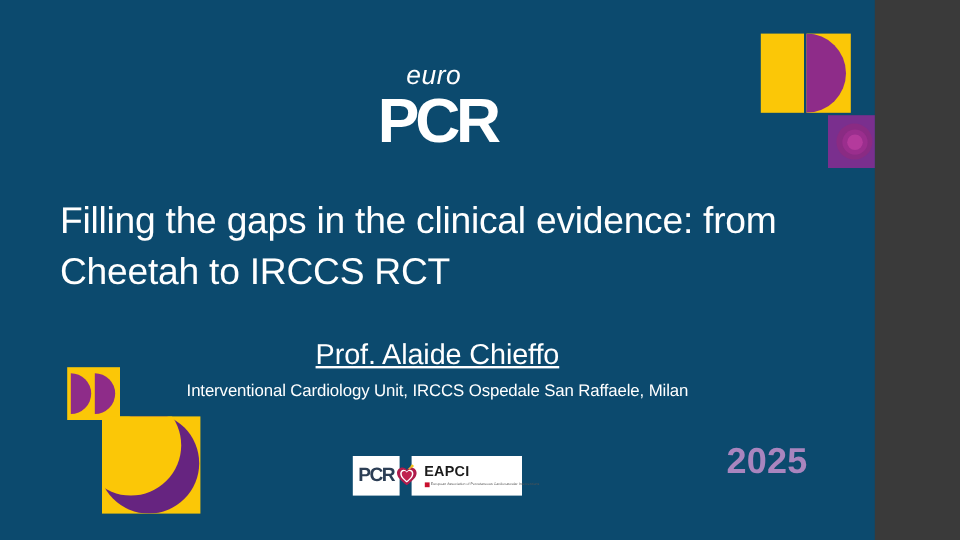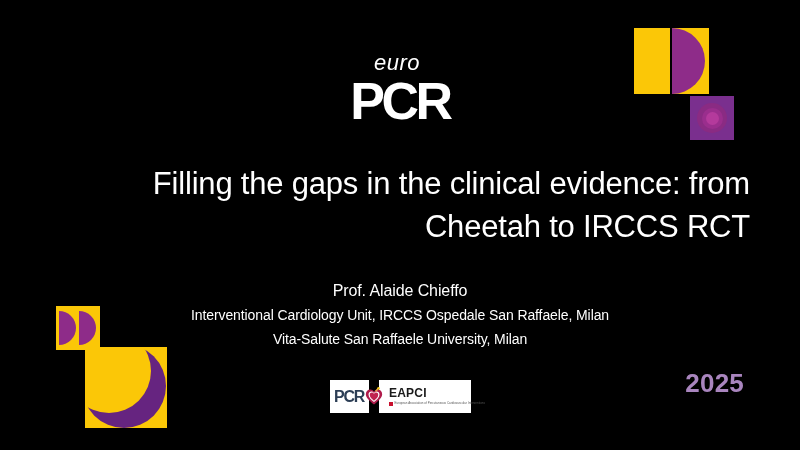--- a/index.html
+++ b/index.html
@@ -3,25 +3,26 @@
 <meta charset="utf-8">
 <title>EuroPCR 2025 Title Slide</title>
 <style>
   html, body {
     margin: 0;
     padding: 0;
     background: #3a3a3a;
   }
   #slide {
     position: relative;
-    width: 800px;
+    width: 716px;
     height: 450px;
     overflow: hidden;
-    background: #000000;
+    background: #0c4a6e;
     font-family: "Liberation Sans", sans-serif;
+    padding-left: 13px;
     -webkit-font-smoothing: antialiased;
   }
 
   
   .deco-tr {
     position: absolute;
     left: 634px;
     top: 28px;
     width: 110px;
     height: 112px;
@@ -172,41 +173,42 @@
     display: block;
     margin-top: 1px;
   }
 
   
   .title {
     position: absolute;
     left: 50px;
     right: 50px;
     top: 163px;
-    text-align: right;
+    text-align: left;
     color: #FFFFFF;
     font-size: 31px;
     font-weight: 400;
     line-height: 1.38;
     letter-spacing: -0.2px;
   }
 
   
   .presenter {
     position: absolute;
     left: 40px;
     right: 40px;
     top: 280px;
     text-align: center;
     color: #FFFFFF;
   }
   .presenter-name {
-    font-size: 16px;
+    font-size: 24px;
     line-height: 1.35;
     letter-spacing: -0.1px;
+    text-decoration: underline;
   }
   .presenter-aff {
     font-size: 14px;
     line-height: 1.52;
     letter-spacing: -0.1px;
     margin-top: 3px;
   }
 
   
   .logos {
@@ -277,21 +279,21 @@
     background: #C8102E;
     flex: 0 0 auto;
   }
 
   
   .year {
     position: absolute;
     right: 56px;
     top: 370px;
     color: #A985BE;
-    font-size: 26px;
+    font-size: 30px;
     font-weight: 600;
     letter-spacing: 0.2px;
     line-height: 1;
   }
 </style>
 </head>
 <body>
 
 <div id="slide">
 
@@ -324,21 +326,20 @@
   </div>
 
   <div class="title">
     <div>Filling the gaps in the clinical evidence: from</div>
     <div>Cheetah to IRCCS RCT</div>
   </div>
 
   <div class="presenter">
     <div class="presenter-name">Prof. Alaide Chieffo</div>
     <div class="presenter-aff">Interventional Cardiology Unit, IRCCS Ospedale San Raffaele, Milan</div>
-    <div class="presenter-aff">Vita-Salute San Raffaele University, Milan</div>
   </div>
 
   <div class="logos">
 
     <div class="logo-box logo-pcr-box">
       <span class="mark">PCR</span>
     </div>
 
     <div class="logo-box logo-eapci-box">
       <span class="eapci-heart">

